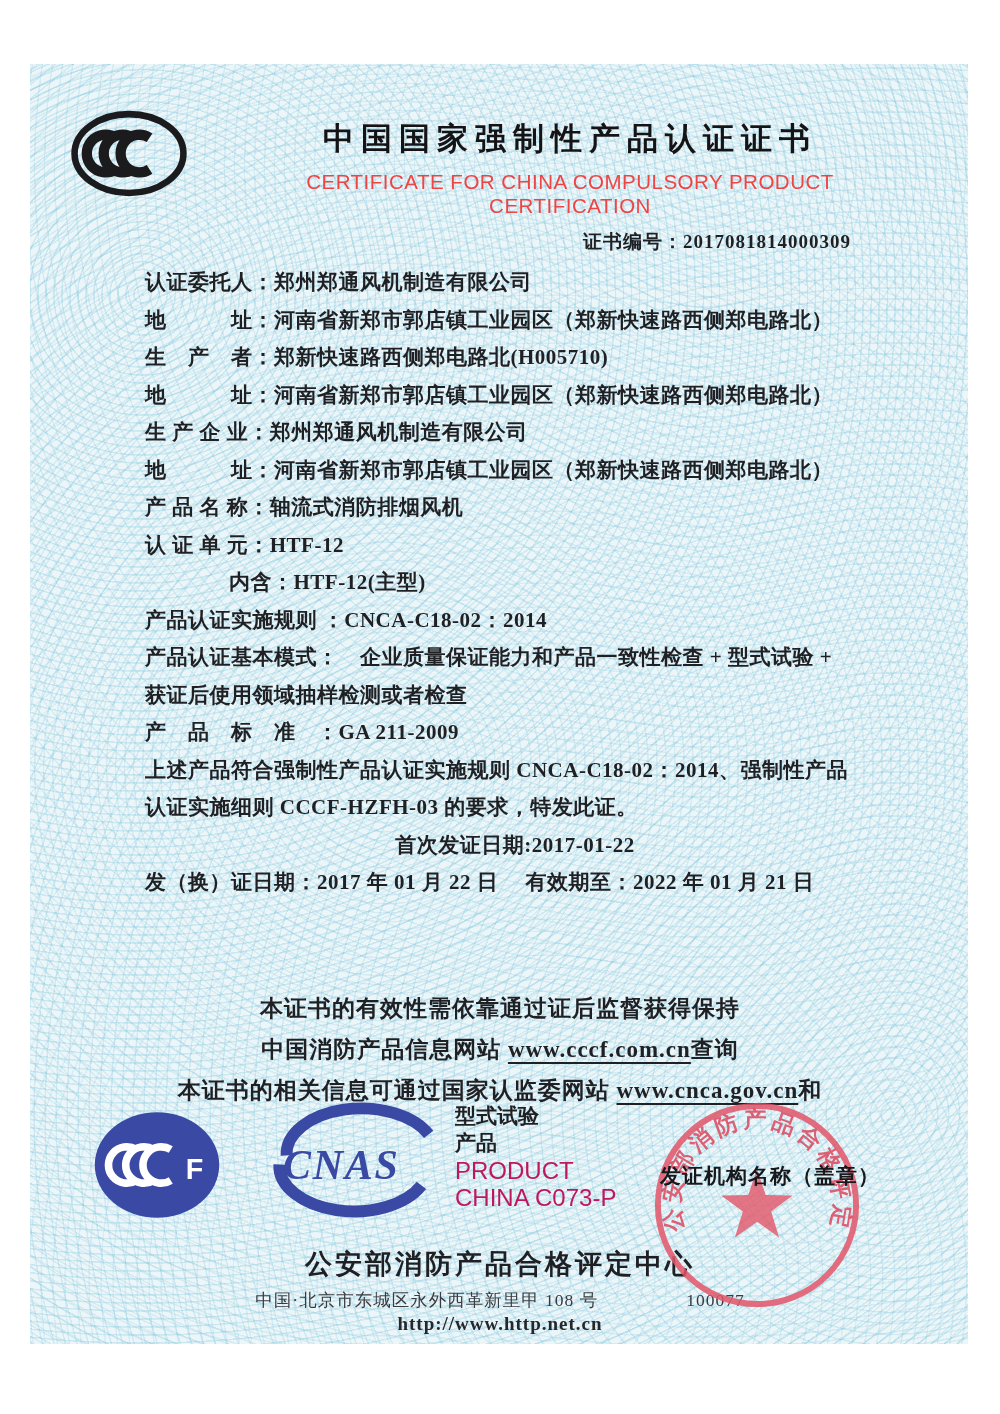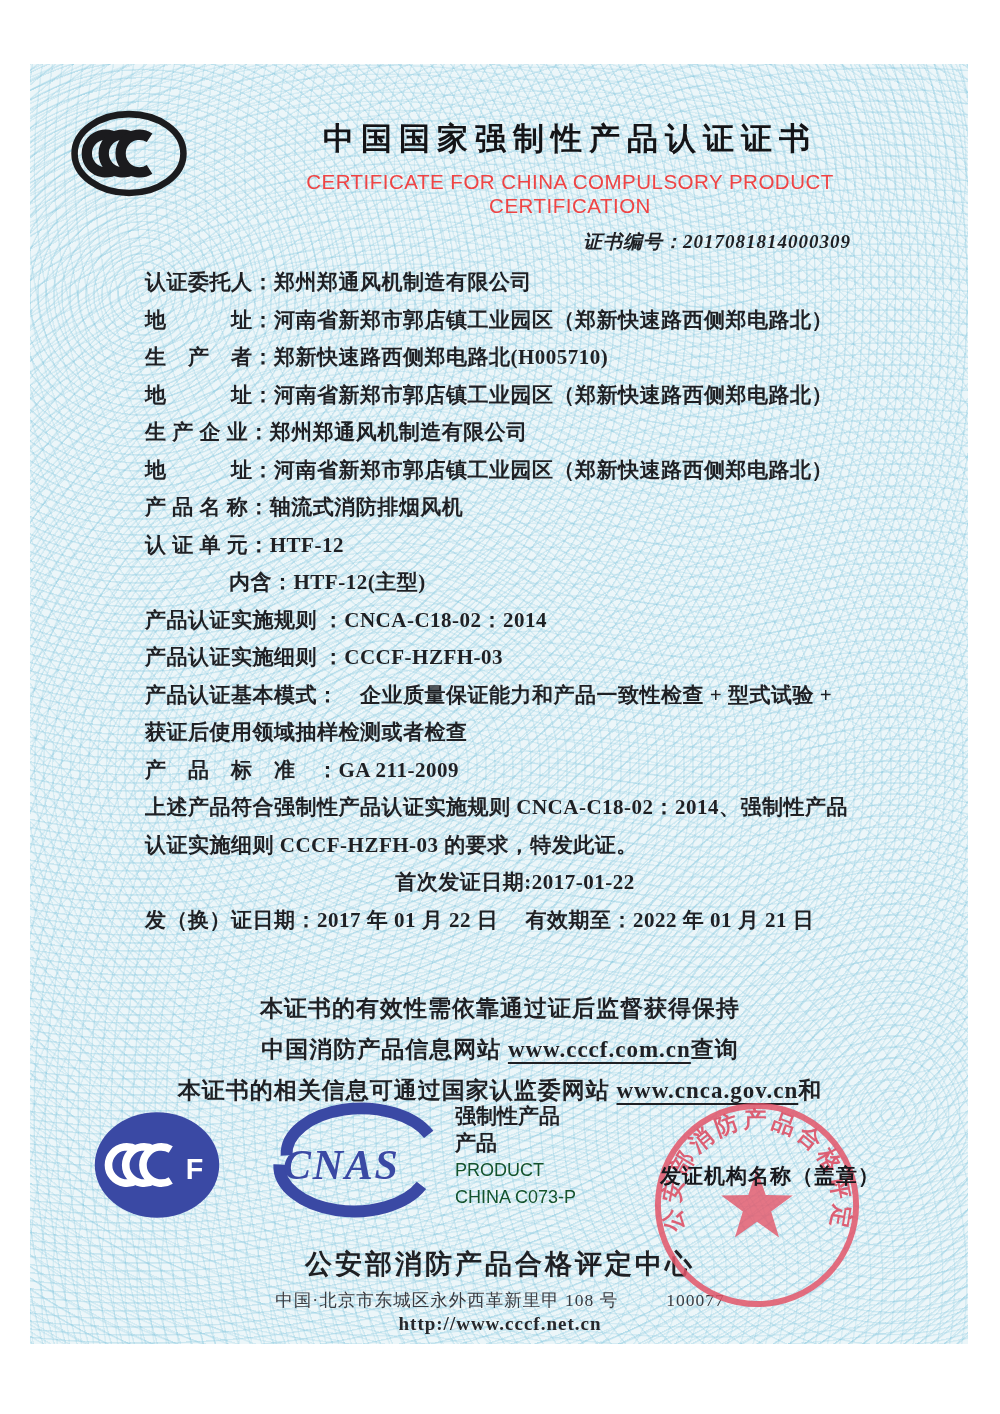--- a/index.html
+++ b/index.html
@@ -17,41 +17,41 @@
       repeating-radial-gradient(circle at 72% 8%,  rgba(118,192,218,.20) 0 1px, rgba(255,255,255,0) 2px 10px),
       repeating-radial-gradient(circle at 38% 55%, rgba(118,192,218,.20) 0 1px, rgba(255,255,255,0) 2px 9px),
       repeating-radial-gradient(circle at 92% 82%, rgba(118,192,218,.24) 0 1px, rgba(255,255,255,0) 2px 11px),
       repeating-radial-gradient(circle at 55% 95%, rgba(118,192,218,.18) 0 1px, rgba(255,255,255,0) 2px 12px);
   }
   .ccc-logo{position:absolute;left:68px;top:108px;width:122px;height:92px;}
   .header{position:absolute;left:240px;top:118px;width:660px;text-align:center;}
   .title-cn{font-size:31px;font-weight:700;letter-spacing:7px;color:#141417;}
   .title-en{margin-top:10px;font-size:20.5px;font-weight:400;letter-spacing:.5px;
     font-family:"Liberation Sans", sans-serif;color:#ef4444;}
-  .cert-no{position:absolute;left:583px;top:229px;font-size:19px;font-weight:700;letter-spacing:1px;font-style:italic;}
+  .cert-no{position:absolute;left:583px;top:229px;font-size:19px;font-weight:700;letter-spacing:1px;}
   .body-lines{position:absolute;left:145px;top:264px;width:740px;
     font-size:21px;font-weight:700;line-height:37.5px;letter-spacing:.5px;}
   .line{white-space:pre;}
   .line.indent{padding-left:84px;}
   .line.centered{text-align:center;white-space:pre;}
   .notice{position:absolute;left:0;top:988px;width:1000px;text-align:center;
     font-size:23px;font-weight:700;line-height:41px;letter-spacing:1px;}
   .u{text-decoration:underline;text-underline-offset:5px;text-decoration-thickness:2px;}
   .cccf-logo{position:absolute;left:90px;top:1104px;width:134px;height:122px;}
   .cnas-logo{position:absolute;left:272px;top:1098px;width:164px;height:122px;}
   .accred{position:absolute;left:455px;top:1103px;font-size:21px;line-height:27px;font-weight:700;}
-  .accred .en{font-family:"Liberation Sans", sans-serif;font-weight:400;font-size:18px;color:#14532d;}
+  .accred .en{font-family:"Liberation Sans", sans-serif;font-weight:400;font-size:24px;color:#be185d;}
   .stamp{position:absolute;left:648px;top:1096px;width:218px;height:218px;z-index:3;}
   .stamp-overlay{position:absolute;left:660px;top:1162px;width:250px;z-index:4;
     font-size:21px;font-weight:700;color:#17181c;letter-spacing:1px;}
   .issuer-name{position:absolute;left:0;top:1246px;width:1000px;text-align:center;
     font-size:27px;font-weight:700;letter-spacing:3px;}
   .issuer-addr{position:absolute;left:0;top:1288px;width:1000px;text-align:center;
     font-size:17.5px;font-weight:400;color:#3a3b40;letter-spacing:1px;}
-  .issuer-addr .post{margin-left:48px;}
+  .issuer-addr .post{margin-left:48px;padding-left:40px;}
   .issuer-web{position:absolute;left:0;top:1313px;width:1000px;text-align:center;
     font-size:19px;font-weight:700;letter-spacing:1px;color:#26272b;}
 </style>
 </head>
 <body>
 
 <div class="paper"></div>
 
 <svg class="ccc-logo" viewBox="0 0 130 95">
   <ellipse cx="65" cy="47" rx="58" ry="42" fill="none" stroke="#1b1b1e" stroke-width="7"></ellipse>
@@ -71,21 +71,20 @@
   <div class="line">认证委托人：郑州郑通风机制造有限公司</div>
   <div class="line">地　　　址：河南省新郑市郭店镇工业园区（郑新快速路西侧郑电路北）</div>
   <div class="line">生　产　者：郑新快速路西侧郑电路北(H005710)</div>
   <div class="line">地　　　址：河南省新郑市郭店镇工业园区（郑新快速路西侧郑电路北）</div>
   <div class="line">生 产 企 业：郑州郑通风机制造有限公司</div>
   <div class="line">地　　　址：河南省新郑市郭店镇工业园区（郑新快速路西侧郑电路北）</div>
   <div class="line">产 品 名 称：轴流式消防排烟风机</div>
   <div class="line">认 证 单 元：HTF-12</div>
   <div class="line indent">内含：HTF-12(主型)</div>
   <div class="line">产品认证实施规则 ：CNCA-C18-02：2014</div>
-  <div class="line">产品认证实施细则 ：CCCF-HZFH-03</div>
   <div class="line">产品认证基本模式：　企业质量保证能力和产品一致性检查 + 型式试验 +</div>
   <div class="line">获证后使用领域抽样检测或者检查</div>
   <div class="line">产　品　标　准　：GA 211-2009</div>
   <div class="line">上述产品符合强制性产品认证实施规则 CNCA-C18-02：2014、强制性产品</div>
   <div class="line">认证实施细则 CCCF-HZFH-03 的要求，特发此证。</div>
   <div class="line centered">首次发证日期:2017-01-22</div>
   <div class="line">发（换）证日期：2017 年 01 月 22 日　 有效期至：2022 年 01 月 21 日</div>
 </div>
 
 <div class="notice">
@@ -102,21 +101,21 @@
   <text x="100" y="75" font-size="30" font-weight="bold" fill="#ffffff" font-family="Liberation Sans, sans-serif">F</text>
 </svg>
 
 <svg class="cnas-logo" viewBox="0 0 180 120">
   <path d="M 16 56 A 82 50 0 0 1 172 33" fill="none" stroke="#3a49a4" stroke-width="13"></path>
   <path d="M 8 66 A 82 50 0 0 0 164 89" fill="none" stroke="#3a49a4" stroke-width="13"></path>
   <text x="12" y="82" font-size="46" font-weight="bold" font-style="italic" letter-spacing="2" fill="#3a49a4" font-family="Liberation Serif, serif">CNAS</text>
 </svg>
 
 <div class="accred">
-  <div>强制性产品</div>
+  <div>型式试验</div>
   <div>产品</div>
   <div class="en">PRODUCT</div>
   <div class="en">CHINA C073-P</div>
 </div>
 
 <svg class="stamp" viewBox="0 0 220 220">
   <defs>
     <path id="sealArc" d="M 37 137 A 78 78 0 1 1 183 137"></path>
   </defs>
   <circle cx="110" cy="110" r="100" fill="none" stroke="#e25568" stroke-width="6" opacity="0.85"></circle>
@@ -127,13 +126,13 @@
 </svg>
 
 <div class="stamp-overlay">发证机构名称（盖章）</div>
 
 <div class="issuer-name">公安部消防产品合格评定中心</div>
 
 <div class="issuer-addr">
   <span>中国·北京市东城区永外西革新里甲 108 号</span><span class="post">100077</span>
 </div>
 
-<div class="issuer-web">http://www.cccf.net.cn</div>
+<div class="issuer-web">http://www.http.net.cn</div>
 
 </body></html>

